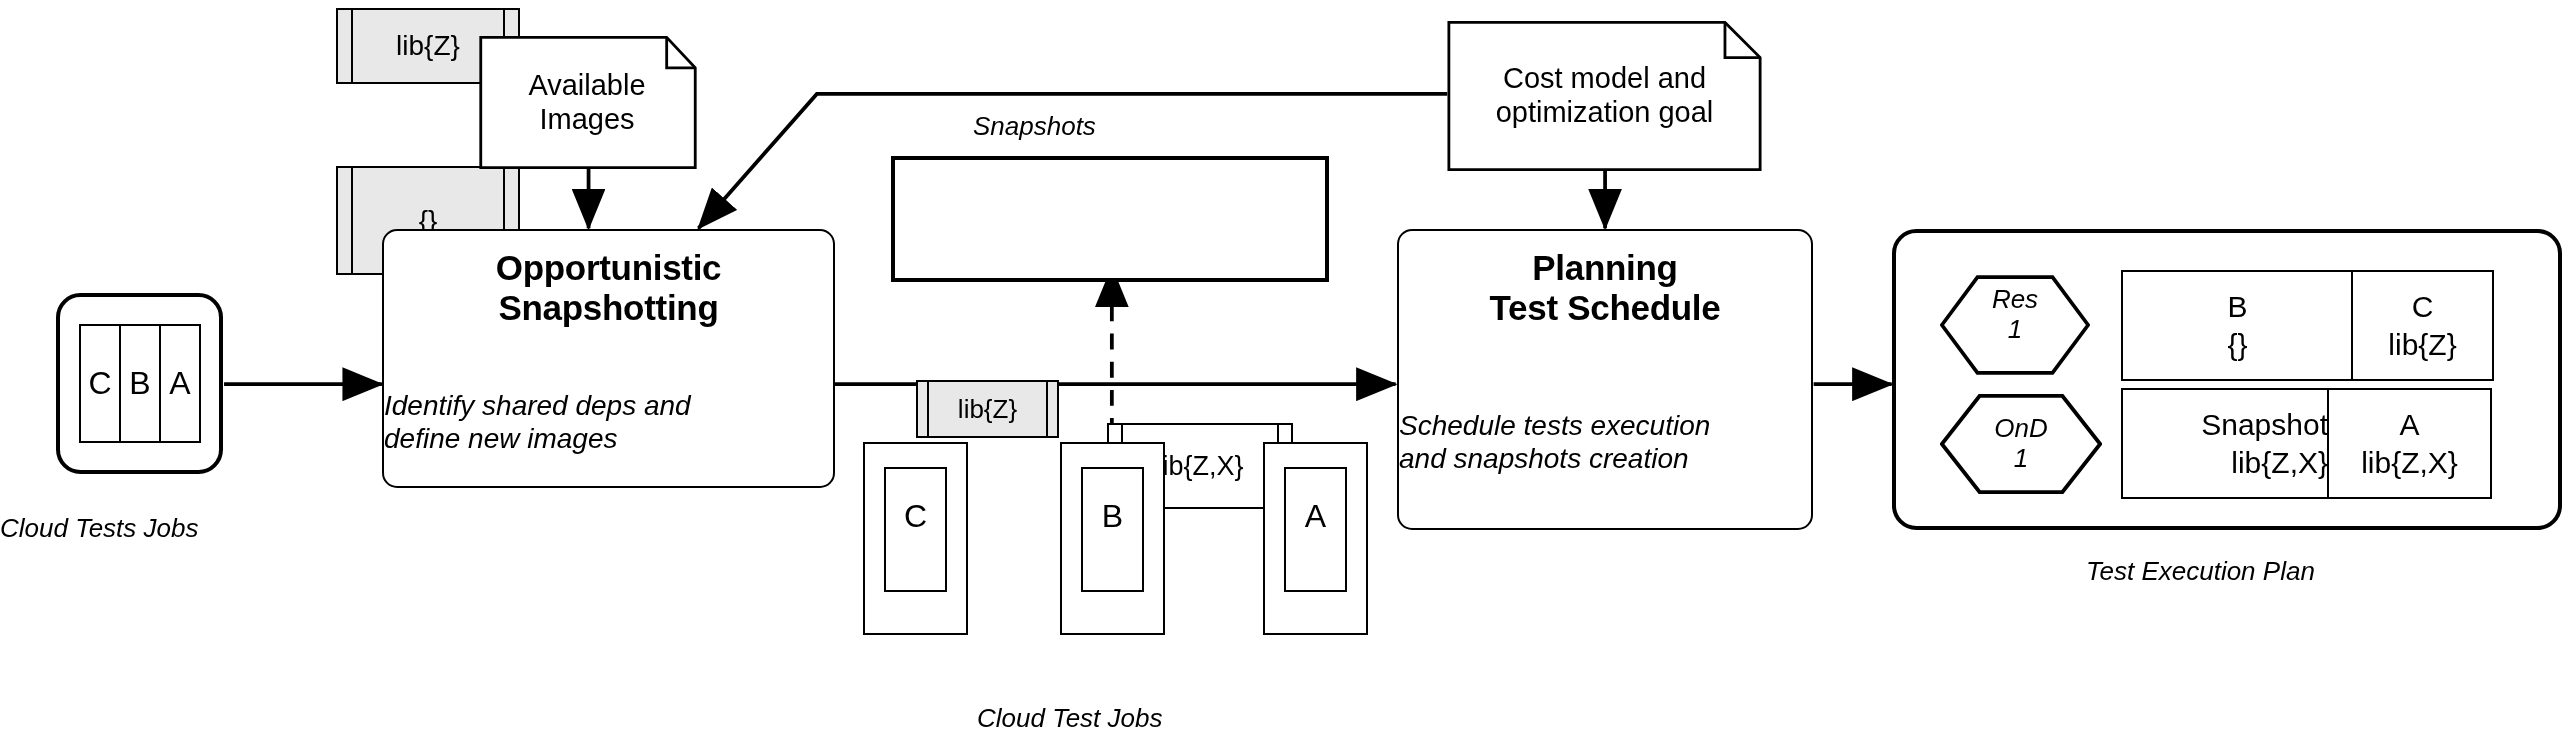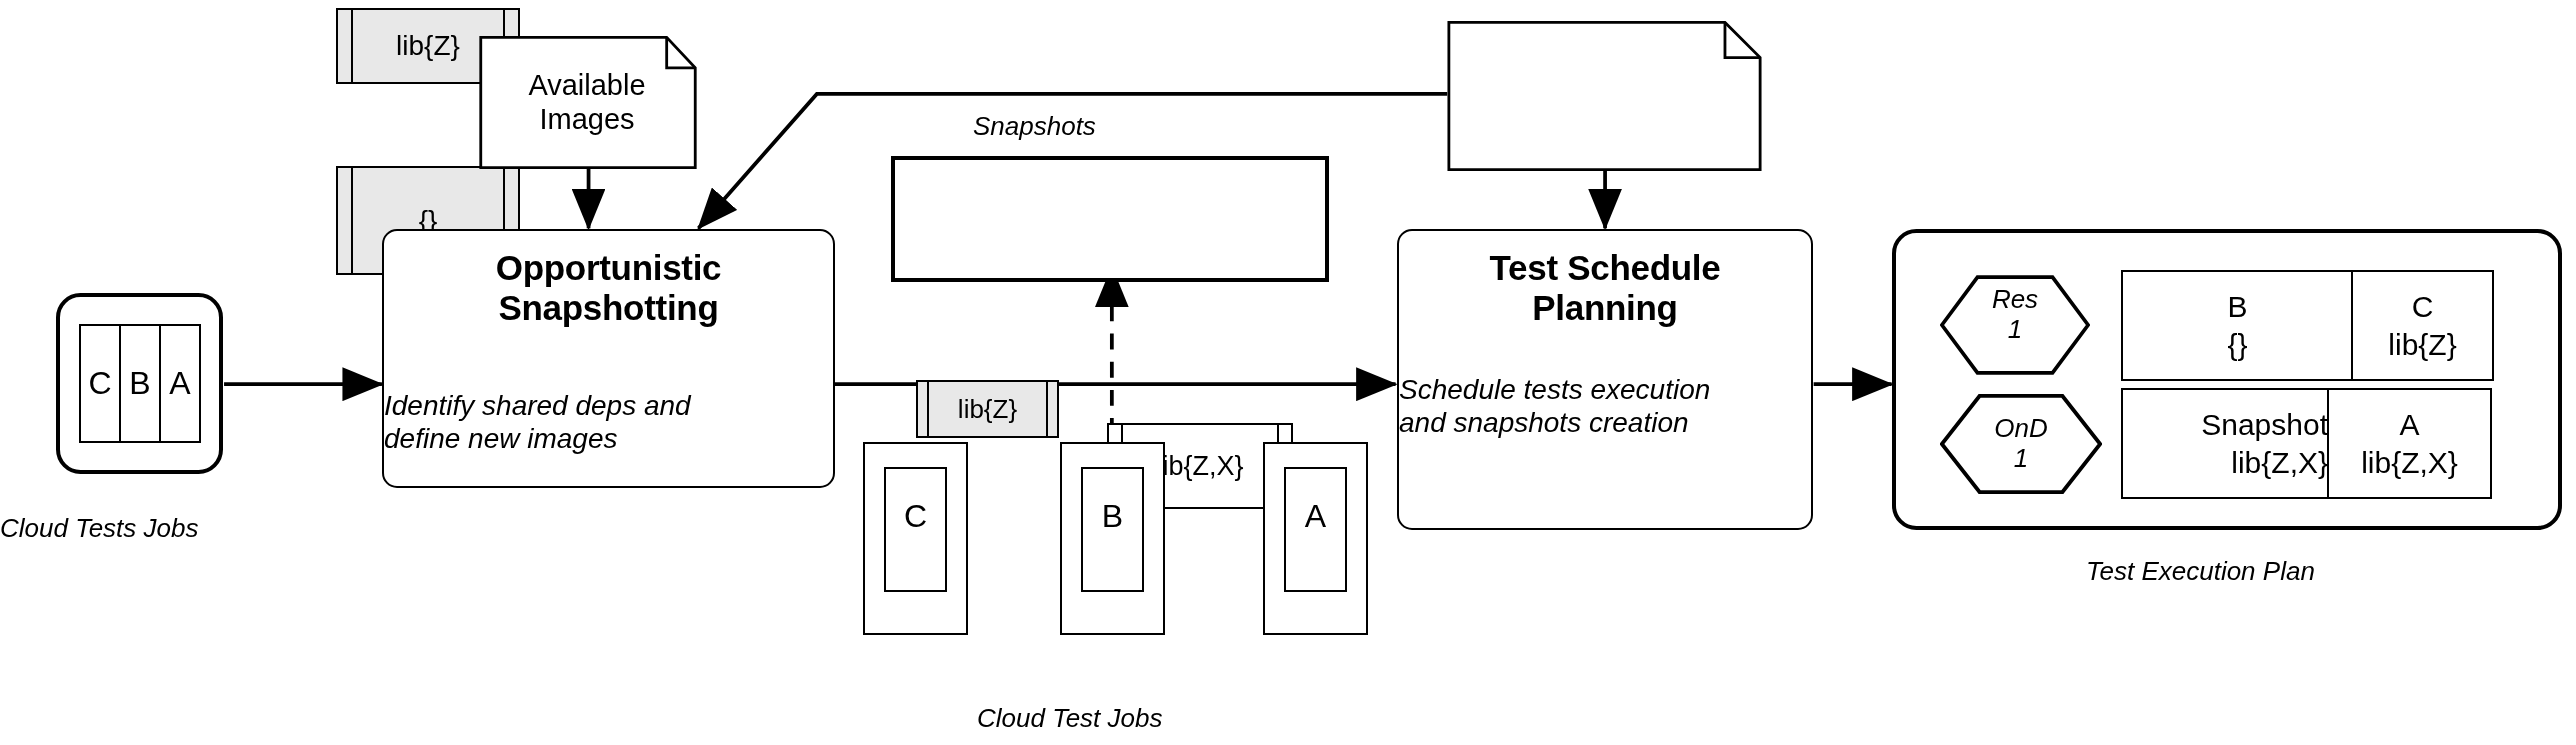--- a/index.html
+++ b/index.html
@@ -296,28 +296,32 @@
     <div class="rail l" style="left:12.2px;"></div>
     <div class="rail r" style="right:12.2px;"></div>
     <div class="lbl" style="font-size:27px;">lib{Z,X}</div>
   </div>
 
   <div class="note" style="left:1447px; top:20.7px; width:315px; height:150px;">
     <svg width="315" height="150" viewBox="0 0 335 160" xmlns="http://www.w3.org/2000/svg">
       <path d="M1.5,1.5 L296,1.5 L333.5,39 L333.5,158.5 L1.5,158.5 Z" fill="#ffffff" stroke="#000" stroke-width="3"></path>
       <path d="M296,1.5 L296,39 L333.5,39" fill="none" stroke="#000" stroke-width="3"></path>
     </svg>
+    <div class="note-text">
+      <div>Cost model and</div>
+      <div>optimization goal</div>
+    </div>
   </div>
 
   <div class="abs rrect-thin" style="left:1397px; top:229px; width:416px; height:301px;">
     <div class="proc-title" style="margin-top:17px;">
+      <div>Planning</div>
       <div>Test Schedule</div>
-      <div>Planning</div>
-    </div>
-    <div class="proc-sub" style="margin-top:46px;">
+    </div>
+    <div class="proc-sub" style="margin-top:82px;">
       <div>Schedule tests execution</div>
       <div>and snapshots creation</div>
     </div>
   </div>
 
   <div class="job-test" style="left:863px; top:442px; width:105px; height:193px;">
     <div class="inner"></div>
     <div class="jl">C</div>
   </div>
 

